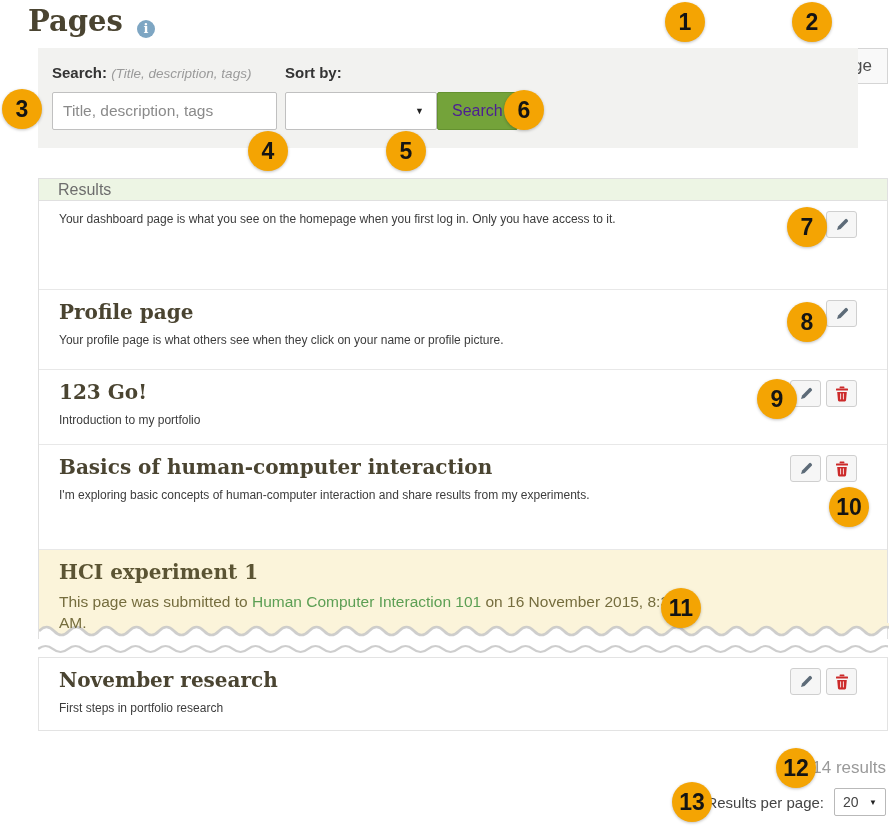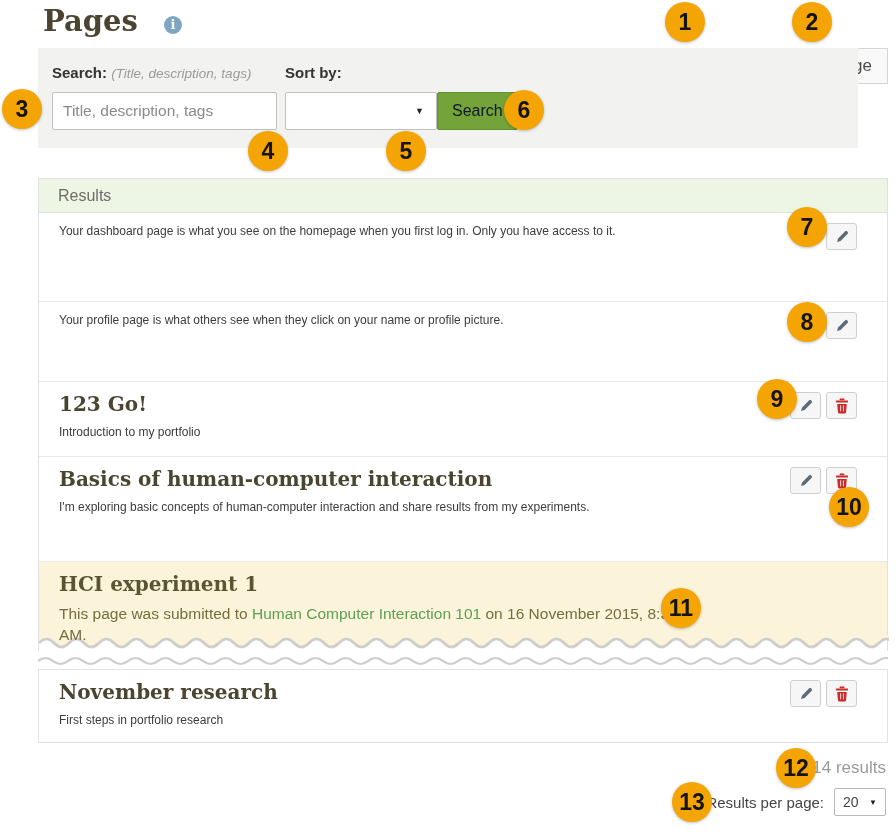--- a/index.html
+++ b/index.html
@@ -1,20 +1,20 @@
 <!DOCTYPE html>
 <html><head>
 <meta charset="utf-8">
 <style>
   * { margin:0; padding:0; box-sizing:border-box; }
   body { font-family:"Liberation Sans", sans-serif; background:#fff; }
   .page { position:relative; width:896px; height:832px; background:#fff; overflow:hidden; }
 
   
-  .page-header { position:absolute; left:43px; top:6px; display:flex; align-items:center; gap:26px; }
+  .page-header { position:absolute; left:28px; top:6px; display:flex; align-items:flex-end; gap:14px; }
   .page-title { font-family:"DejaVu Serif", serif; font-weight:bold; font-size:29px; color:#4a4431; line-height:1.1; }
   .info-icon { margin-top:6px; width:18px; height:18px; border-radius:50%; background:#7ea6c3;
     color:#fff; font-family:"DejaVu Serif", serif; font-weight:bold; font-size:13px;
     display:flex; align-items:center; justify-content:center; }
 
   
   .top-buttons { position:absolute; top:48px; right:8px; display:flex; }
   .top-btn { height:36px; padding:0 15px; background:#f9f9f9; border:1px solid #d5d5d5;
     display:flex; align-items:center; gap:9px; font-size:17px; color:#4d4d4d; cursor:pointer; }
   .top-btn + .top-btn { border-left:none; }
@@ -29,27 +29,27 @@
   .search-combo input { flex:1; border:none; outline:none; padding:0 10px; font-size:15.5px;
     font-family:"Liberation Sans", sans-serif; color:#444; background:transparent; }
   .search-combo input::placeholder { color:#8a8a8a; opacity:1; }
   .combo-arrow { width:36px; border-left:1px solid #c9c9c9; display:flex; align-items:center;
     justify-content:center; font-size:9px; color:#222; cursor:pointer; }
   .sort-select { position:absolute; left:247px; top:44px; width:152px; height:38px; background:#fff;
     border:1px solid #c0c0c0; border-radius:2px; display:flex; align-items:center;
     justify-content:space-between; padding:0 12px; font-size:15px; color:#444; cursor:pointer; }
   .sort-select .arrow { font-size:9px; color:#222; }
   .search-btn { position:absolute; left:399px; top:44px; height:38px; padding:0 14px;
-    background:#74a33a; border:1px solid #649130; border-radius:2px; color:#0f172a; font-size:16px;
+    background:#74a33a; border:1px solid #649130; border-radius:2px; color:#4c1d95; font-size:16px;
     font-family:"Liberation Sans", sans-serif; cursor:pointer; }
 
   
   .results { position:absolute; left:38px; top:178px; width:850px; }
   .box-top { border:1px solid #e0e0e0; border-bottom:none; }
-  .results-header { height:34px; background:#edf5e4; border-bottom:1px solid #e0e0e0;
+  .results-header { height:22px; background:#edf5e4; border-bottom:1px solid #e0e0e0;
     display:flex; align-items:center; padding:0 19px; font-size:16px; color:#6d6d6d; }
   .row { position:relative; background:#fff; padding:10px 20px; }
   .row + .row { border-top:1px solid #e8e8e8; }
   .row-1 { height:88px; } .row-2 { height:80px; } .row-3 { height:75px; }
   .row-4 { height:105px; } .row-6 { height:72px; }
   .row-title { font-family:"DejaVu Serif", serif; font-weight:bold; font-size:20px;
     color:#4a4431; margin-bottom:7px; line-height:1.25; }
   .row-desc { font-size:12px; color:#3c3c3c; line-height:1.35; max-width:700px; }
   .row-actions { position:absolute; top:10px; right:30px; display:flex; gap:5px; }
   .icon-btn { width:31px; height:27px; background:#f6f6f6; border:1px solid #cfcfcf;
@@ -138,20 +138,21 @@
         <div class="row-actions">
           <button class="icon-btn">
             <svg width="16" height="16" viewBox="0 0 16 16">
                 <path d="M3 13l1.1-3.6L11.2 2.3a1.3 1.3 0 0 1 1.8 0l.7.7a1.3 1.3 0 0 1 0 1.8L6.6 11.9 3 13z" fill="#5d6b78"></path>
               </svg>
           </button>
         </div>
       </div>
 
       <div class="row row-2">
+        <div class="row-title">Profile page</div>
         <div class="row-desc" style="max-width:780px;">Your profile page is what others see when they click on your name or profile picture.</div>
         <div class="row-actions">
           <button class="icon-btn">
             <svg width="16" height="16" viewBox="0 0 16 16">
                 <path d="M3 13l1.1-3.6L11.2 2.3a1.3 1.3 0 0 1 1.8 0l.7.7a1.3 1.3 0 0 1 0 1.8L6.6 11.9 3 13z" fill="#5d6b78"></path>
               </svg>
           </button>
         </div>
       </div>
 

